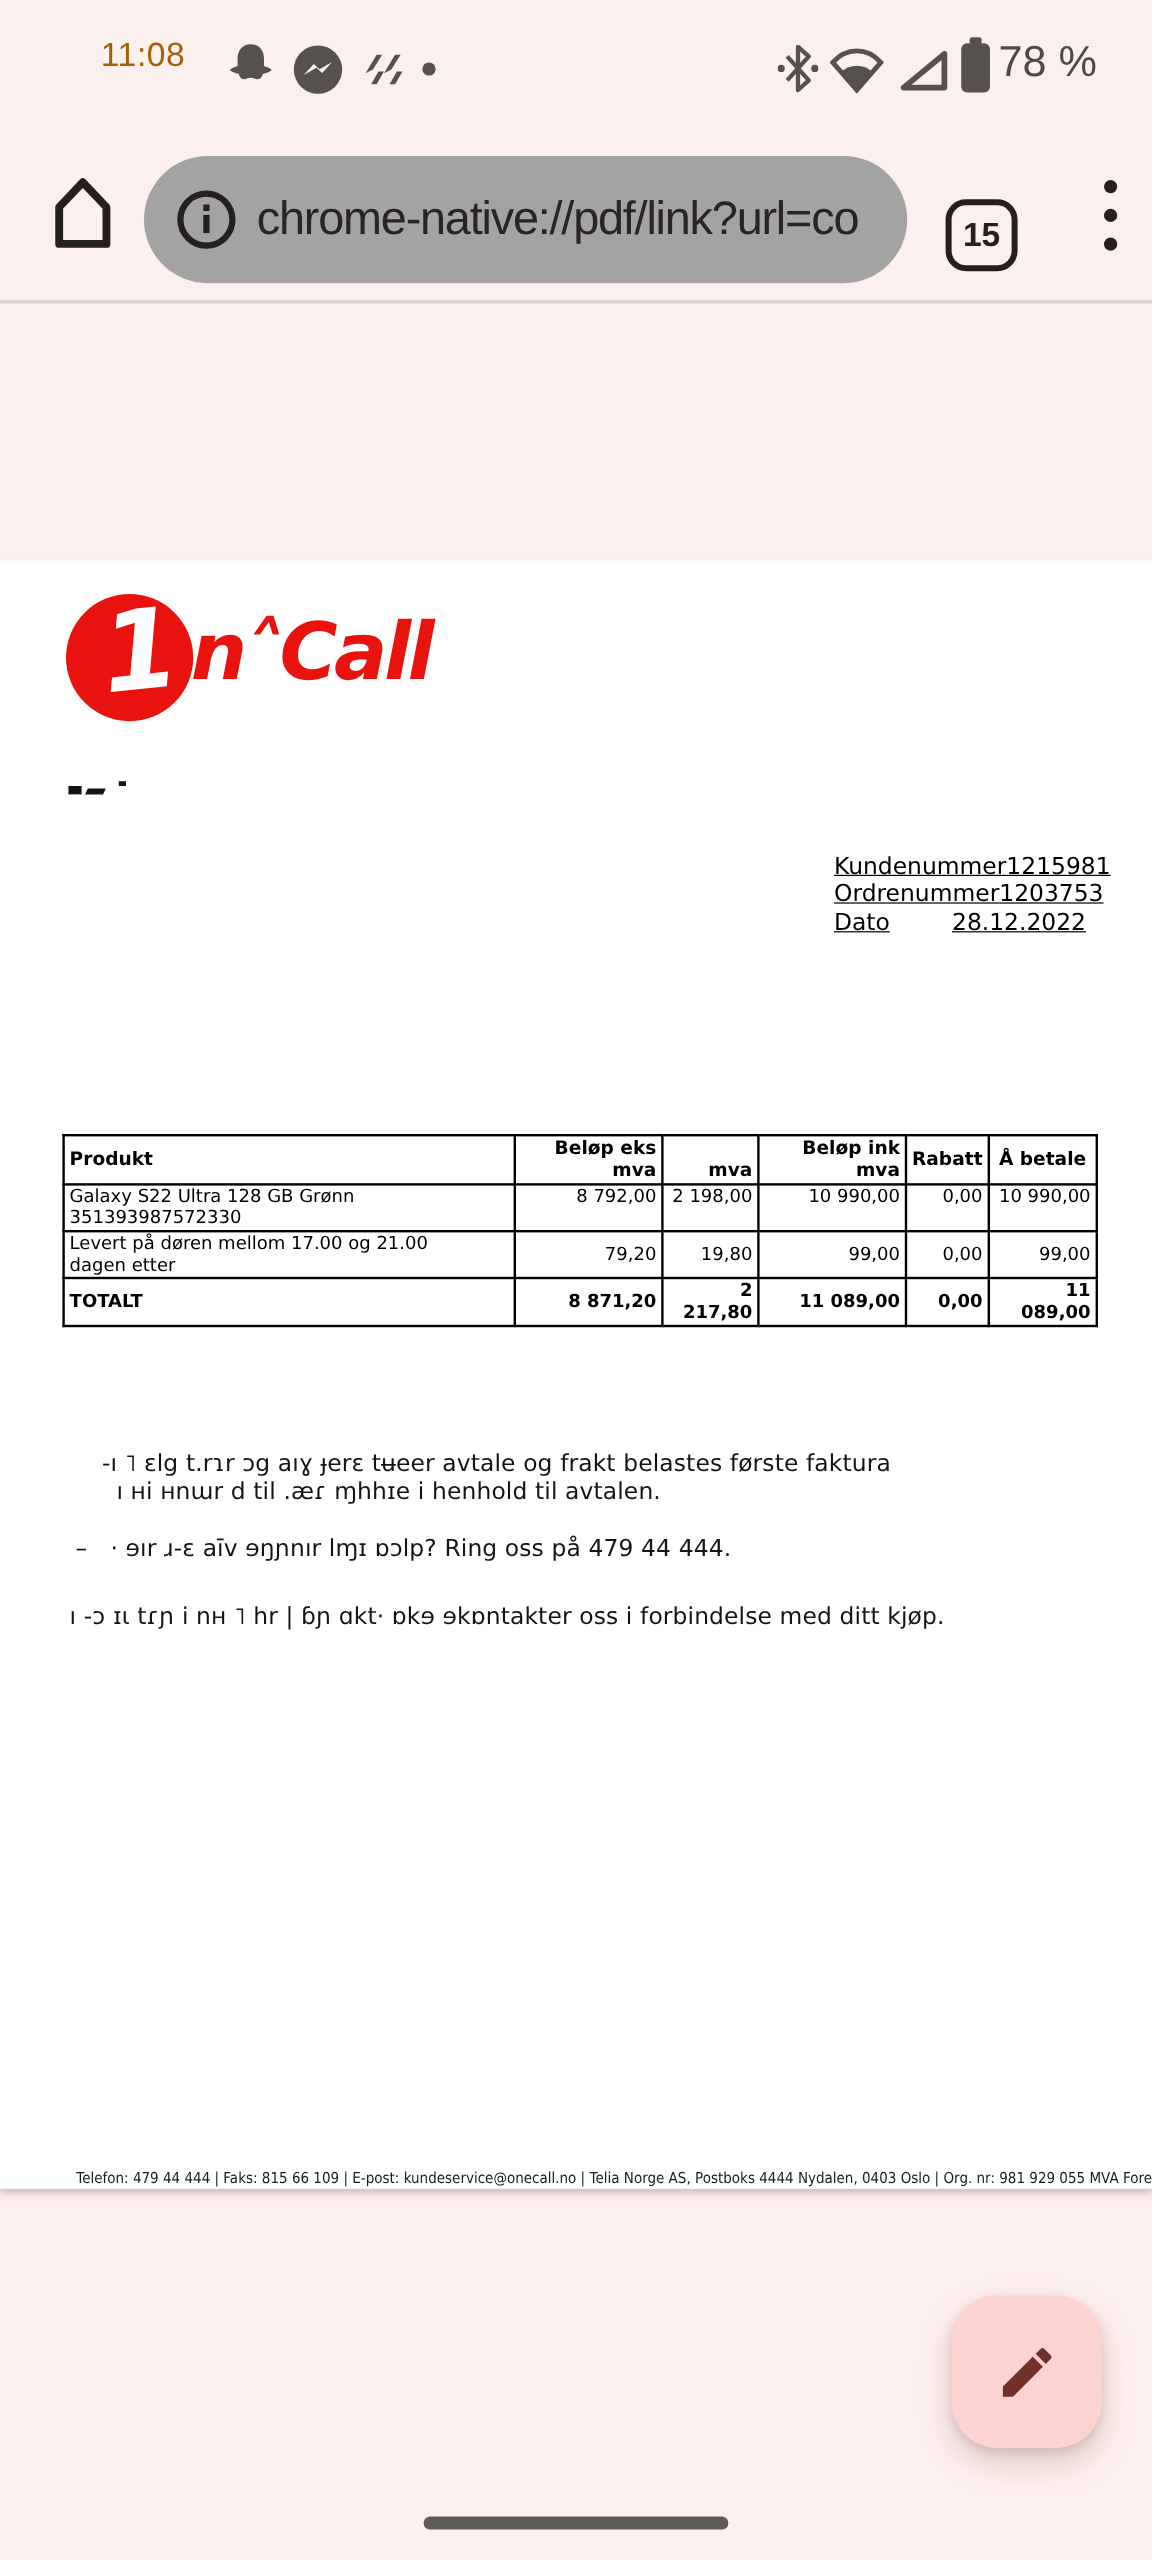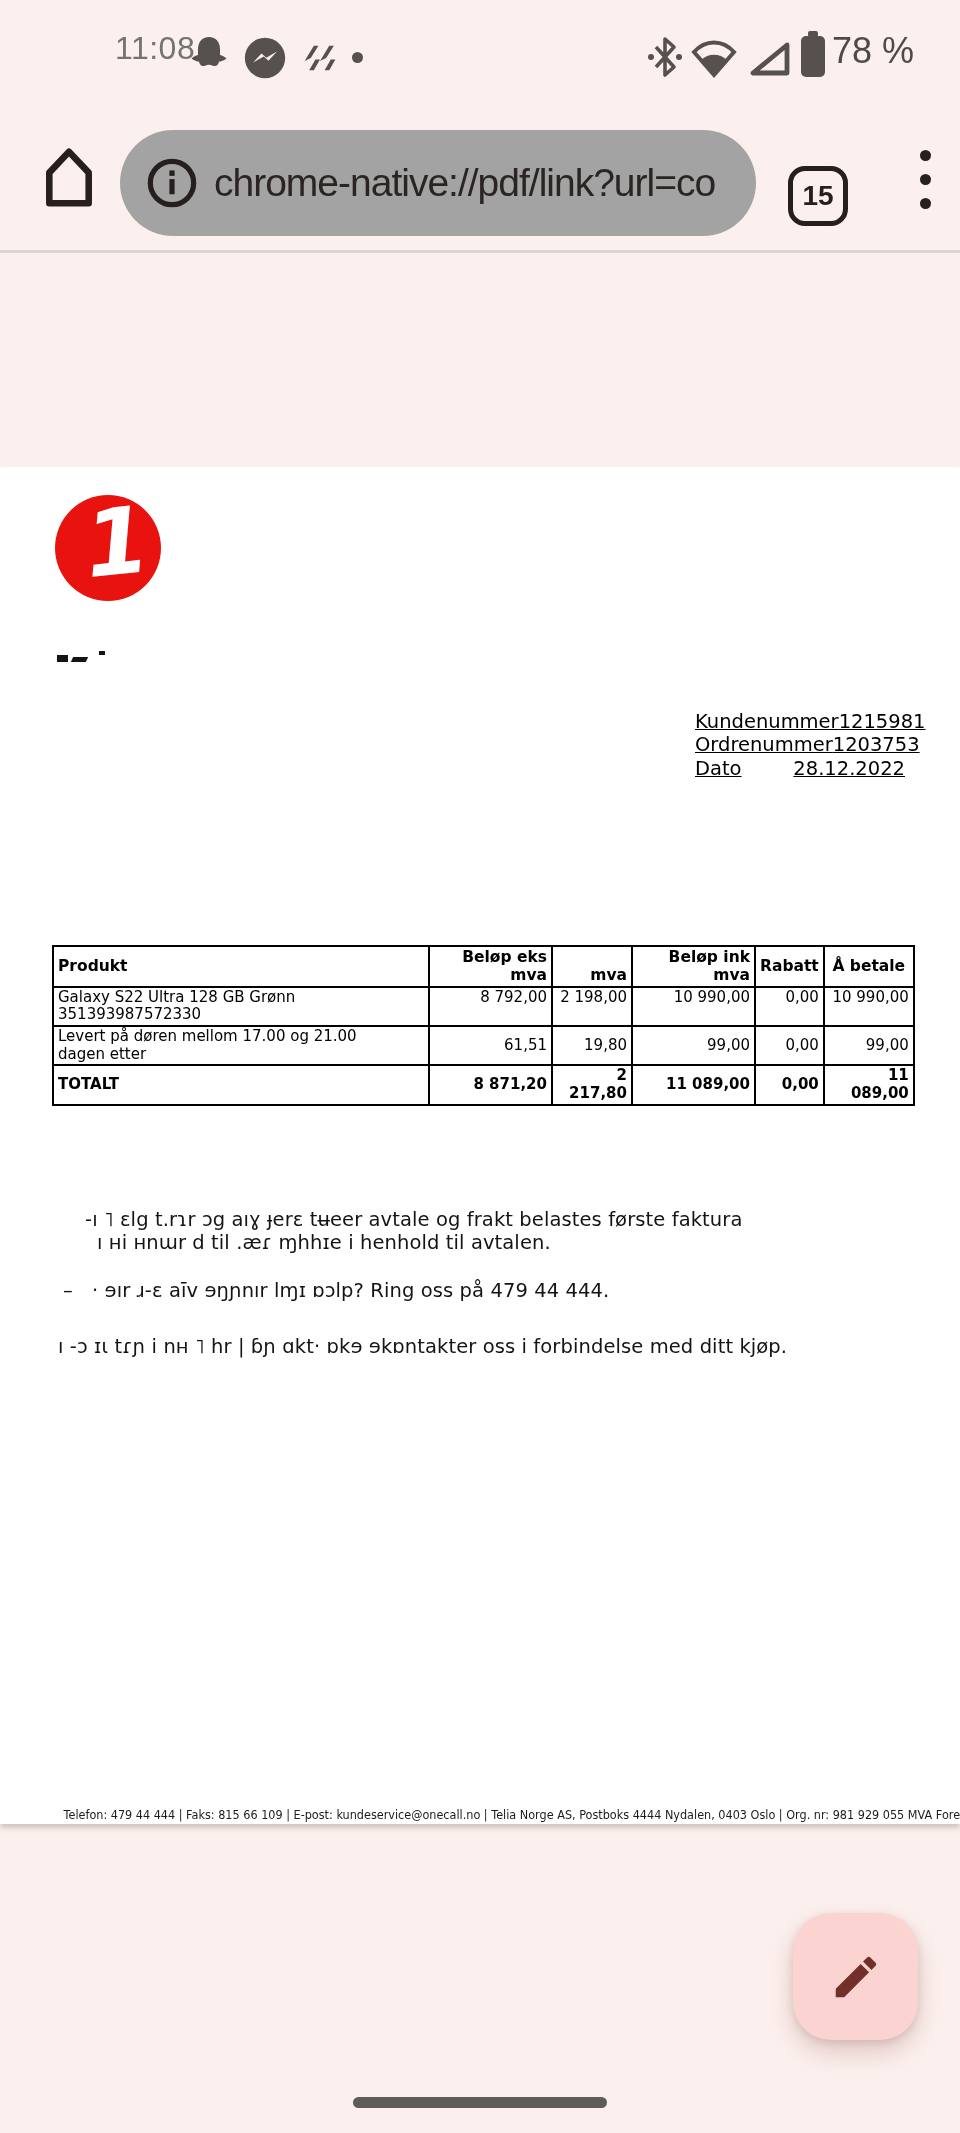--- a/index.html
+++ b/index.html
@@ -1,20 +1,20 @@
 <!DOCTYPE html>
 <html><head>
 <meta charset="utf-8">
 <style>
   html,body{margin:0;padding:0;background:#fcf0ee;}
   .screen{position:relative;width:960px;height:2133px;background:#fcf0ee;overflow:hidden;
           font-family:"Liberation Sans",sans-serif;}
   
   .status-bar{position:absolute;left:0;top:0;width:960px;height:100px;}
-  .time{position:absolute;left:84px;top:30px;font-size:32px;color:#737373;letter-spacing:.5px;margin-left:31px;}
+  .time{position:absolute;left:84px;top:30px;font-size:28px;color:#a16207;letter-spacing:.5px;}
   .sicon{position:absolute;}
   .dot{position:absolute;left:352px;top:52px;width:11px;height:11px;border-radius:50%;background:#57514e;}
   .batt-label{position:absolute;left:832px;top:30px;font-size:36px;color:#4f4a47;}
   
   .toolbar{position:absolute;left:0;top:118px;width:960px;height:132px;}
   .home-btn{position:absolute;left:34px;top:24px;width:70px;height:70px;}
   .url-pill{position:absolute;left:120px;top:12px;width:636px;height:106px;border-radius:53px;
             background:#a3a3a3;display:flex;align-items:center;}
   .info-ic{margin-left:26px;flex:0 0 auto;}
   .url-text{margin-left:16px;font-size:39px;color:#2a2422;letter-spacing:-1px;white-space:nowrap;
@@ -137,20 +137,21 @@
         <i></i>
       </div>
   </div>
   <div class="toolbar-divider"></div>
 
   <div class="pdf-page">
 
     <div class="logo">
       <div class="logo-disc"></div>
       <span class="logo-one">1</span>
+      <span class="logo-suffix">n˄Call</span>
     </div>
 
     <div>
       <div class="scrap" style="left:57px;top:188px;width:11px;height:7px;"></div>
       <div class="scrap" style="left:72px;top:190px;width:15px;height:5px;transform:skewX(-25deg);"></div>
       <div class="scrap" style="left:99px;top:184px;width:6px;height:4px;"></div>
     </div>
 
     <div class="info-block">
       <div class="info-row">
@@ -193,21 +194,21 @@
         <td class="c-num va-top">8 792,00</td>
         <td class="c-num va-top">2 198,00</td>
         <td class="c-num va-top">10 990,00</td>
         <td class="c-num va-top">0,00</td>
         <td class="c-num va-top">10 990,00</td>
       </tr>
       <tr>
         <td class="prod va-top">
           <span>Levert på døren mellom 17.00 og 21.00 dagen etter</span>
         </td>
-        <td class="c-num va-mid">61,51</td>
+        <td class="c-num va-mid">79,20</td>
         <td class="c-num va-mid">19,80</td>
         <td class="c-num va-mid">99,00</td>
         <td class="c-num va-mid">0,00</td>
         <td class="c-num va-mid">99,00</td>
       </tr>
       <tr class="totrow">
         <td>TOTALT</td>
         <td class="c-num">8 871,20</td>
         <td class="c-num">2 217,80</td>
         <td class="c-num">11 089,00</td>

